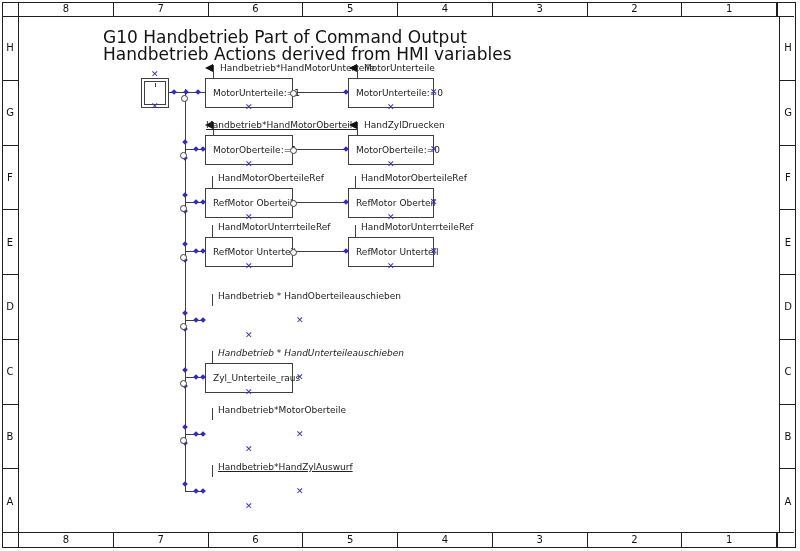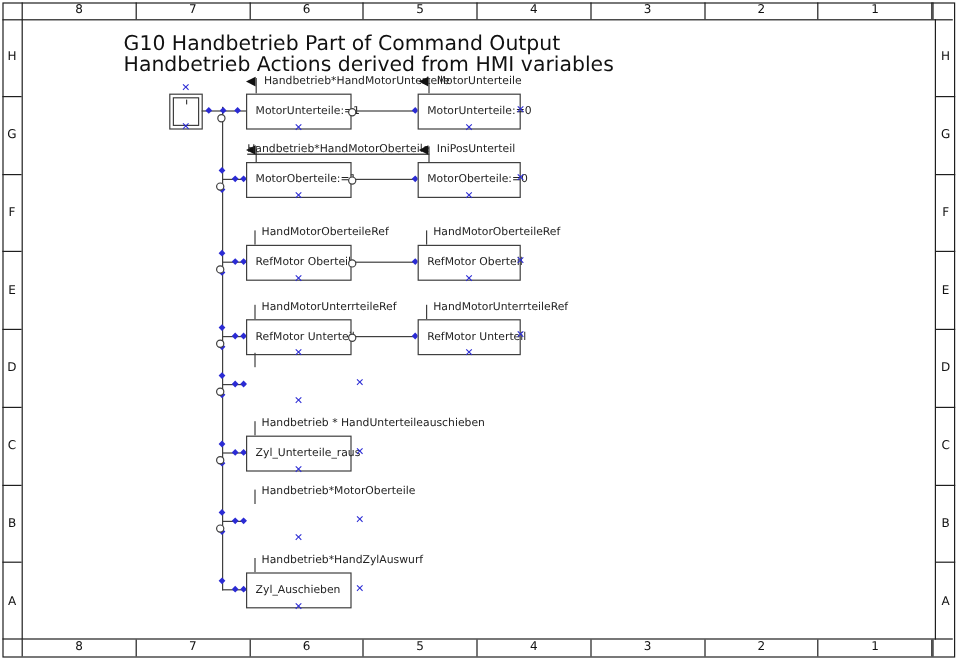--- a/index.html
+++ b/index.html
@@ -133,48 +133,48 @@
     <div class="flag" style="left:205px;top:2px;"></div>
     <div class="vline" style="left:213px;top:3px;height:13px;"></div>
     <div class="lbl" style="left:206px;text-decoration:underline;">Handbetrieb*HandMotorOberteile</div>
     <div class="blk" style="left:205px;width:88px;">MotorOberteile:=1</div>
     <span class="xmark" style="left:245px;top:41px;">✕</span>
     <div class="hline" style="left:294px;top:30px;width:54px;"></div>
     <div class="circ" style="left:290px;top:28px;"></div>
     <div class="dot" style="left:344px;top:28px;"></div>
     <div class="flag" style="left:349px;top:2px;"></div>
     <div class="vline" style="left:357px;top:3px;height:13px;"></div>
-    <div class="lbl" style="left:364px;">IniPosUnterteil</div>
+    <div class="lbl" style="left:364px;">HandZylDruecken</div>
     <div class="blk" style="left:348px;width:86px;">MotorOberteile:=0</div>
     <span class="xmark" style="left:387px;top:41px;">✕</span>
     <span class="xmark" style="left:430px;top:26px;">✕</span>
   </div>
 
-  <div class="frow" style="top:188px;">
+  <div class="frow" style="top:172px;">
     <div class="hline" style="left:185px;top:30px;width:20px;"></div>
     <div class="dot" style="left:183px;top:21px;"></div>
     <div class="dot" style="left:183px;top:37px;"></div>
     <div class="dot" style="left:194px;top:28px;"></div>
     <div class="dot" style="left:201px;top:28px;"></div>
     <div class="circ" style="left:180px;top:33px;"></div>
     <div class="vline" style="left:212px;top:4px;height:12px;"></div>
     <div class="lbl" style="left:218px;">HandMotorOberteileRef</div>
     <div class="blk" style="left:205px;width:88px;">RefMotor Oberteil</div>
     <span class="xmark" style="left:245px;top:41px;">✕</span>
     <div class="hline" style="left:294px;top:30px;width:54px;"></div>
     <div class="circ" style="left:290px;top:28px;"></div>
     <div class="dot" style="left:344px;top:28px;"></div>
     <div class="vline" style="left:355px;top:4px;height:12px;"></div>
     <div class="lbl" style="left:361px;">HandMotorOberteileRef</div>
     <div class="blk" style="left:348px;width:86px;">RefMotor Oberteil</div>
     <span class="xmark" style="left:387px;top:41px;">✕</span>
     <span class="xmark" style="left:430px;top:26px;">✕</span>
   </div>
 
-  <div class="frow" style="top:250px;">
+  <div class="frow" style="top:221px;">
     <div class="hline" style="left:185px;top:30px;width:20px;"></div>
     <div class="dot" style="left:183px;top:21px;"></div>
     <div class="dot" style="left:183px;top:37px;"></div>
     <div class="dot" style="left:194px;top:28px;"></div>
     <div class="dot" style="left:201px;top:28px;"></div>
     <div class="circ" style="left:180px;top:33px;"></div>
     <div class="vline" style="left:212px;top:4px;height:12px;"></div>
     <div class="lbl" style="left:218px;">HandMotorUnterrteileRef</div>
     <div class="blk" style="left:205px;width:88px;">RefMotor Unterteil</div>
     <span class="xmark" style="left:245px;top:41px;">✕</span>
@@ -189,33 +189,34 @@
   </div>
 
   <div class="frow" style="top:290px;">
     <div class="hline" style="left:185px;top:30px;width:20px;"></div>
     <div class="dot" style="left:183px;top:21px;"></div>
     <div class="dot" style="left:183px;top:37px;"></div>
     <div class="dot" style="left:194px;top:28px;"></div>
     <div class="dot" style="left:201px;top:28px;"></div>
     <div class="circ" style="left:180px;top:33px;"></div>
     <div class="vline" style="left:212px;top:4px;height:12px;"></div>
+    <div class="lbl" style="left:218px;">Handbetrieb * HandOberteileauschieben</div>
     <span class="xmark" style="left:245px;top:41px;">✕</span>
     <span class="xmark" style="left:296px;top:26px;">✕</span>
   </div>
 
   <div class="frow" style="top:347px;">
     <div class="hline" style="left:185px;top:30px;width:20px;"></div>
     <div class="dot" style="left:183px;top:21px;"></div>
     <div class="dot" style="left:183px;top:37px;"></div>
     <div class="dot" style="left:194px;top:28px;"></div>
     <div class="dot" style="left:201px;top:28px;"></div>
     <div class="circ" style="left:180px;top:33px;"></div>
     <div class="vline" style="left:212px;top:4px;height:12px;"></div>
-    <div class="lbl" style="left:218px;">Handbetrieb * HandUnterteileauschieben</div>
+    <div class="lbl" style="left:218px;font-style:italic;">Handbetrieb * HandUnterteileauschieben</div>
     <div class="blk" style="left:205px;width:88px;">Zyl_Unterteile_raus</div>
     <span class="xmark" style="left:245px;top:41px;">✕</span>
     <span class="xmark" style="left:296px;top:26px;">✕</span>
   </div>
 
   <div class="frow" style="top:404px;">
     <div class="hline" style="left:185px;top:30px;width:20px;"></div>
     <div class="dot" style="left:183px;top:21px;"></div>
     <div class="dot" style="left:183px;top:37px;"></div>
     <div class="dot" style="left:194px;top:28px;"></div>
@@ -226,19 +227,18 @@
     <span class="xmark" style="left:245px;top:41px;">✕</span>
     <span class="xmark" style="left:296px;top:26px;">✕</span>
   </div>
 
   <div class="frow" style="top:461px;">
     <div class="hline" style="left:185px;top:30px;width:20px;"></div>
     <div class="dot" style="left:183px;top:21px;"></div>
     <div class="dot" style="left:194px;top:28px;"></div>
     <div class="dot" style="left:201px;top:28px;"></div>
     <div class="vline" style="left:212px;top:4px;height:12px;"></div>
-    <div class="lbl" style="left:218px;">Handbetrieb*HandZylAuswurf</div>
-    <div class="blk" style="left:205px;width:88px;">Zyl_Auschieben</div>
+    <div class="lbl" style="left:218px;text-decoration:underline;">Handbetrieb*HandZylAuswurf</div>
     <span class="xmark" style="left:245px;top:41px;">✕</span>
     <span class="xmark" style="left:296px;top:26px;">✕</span>
   </div>
 
 </div>
 
 </body></html>

